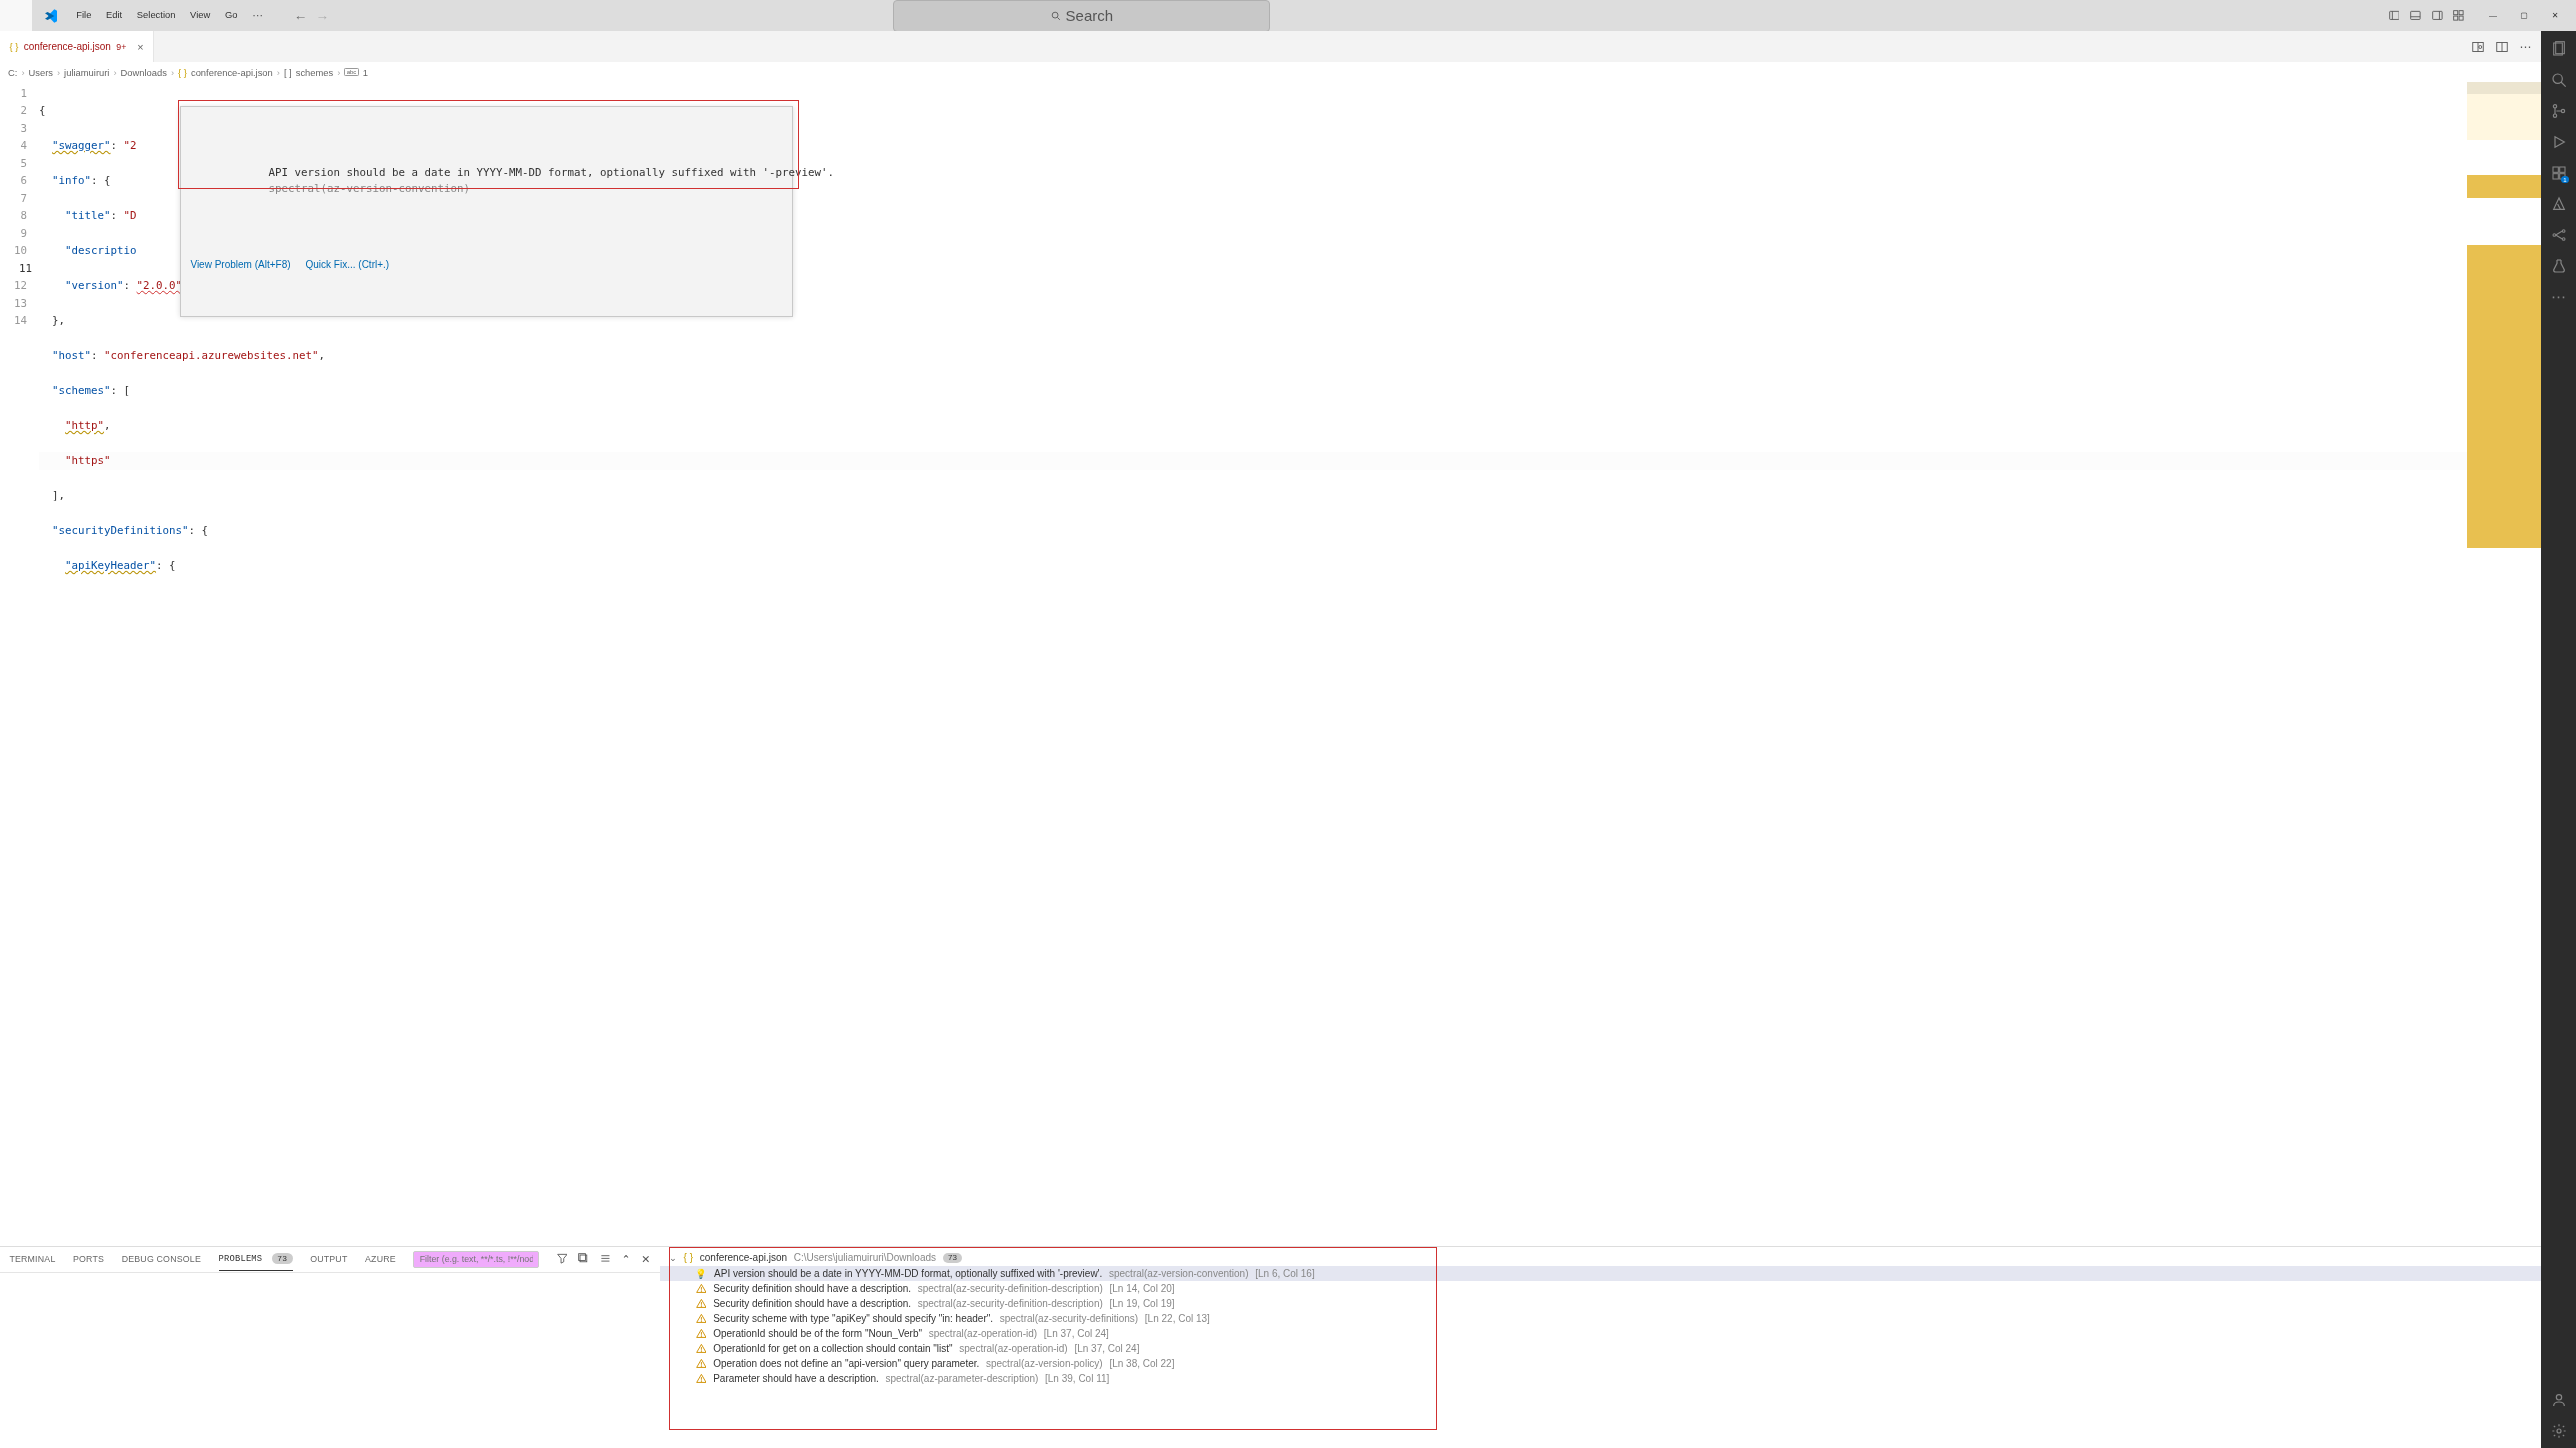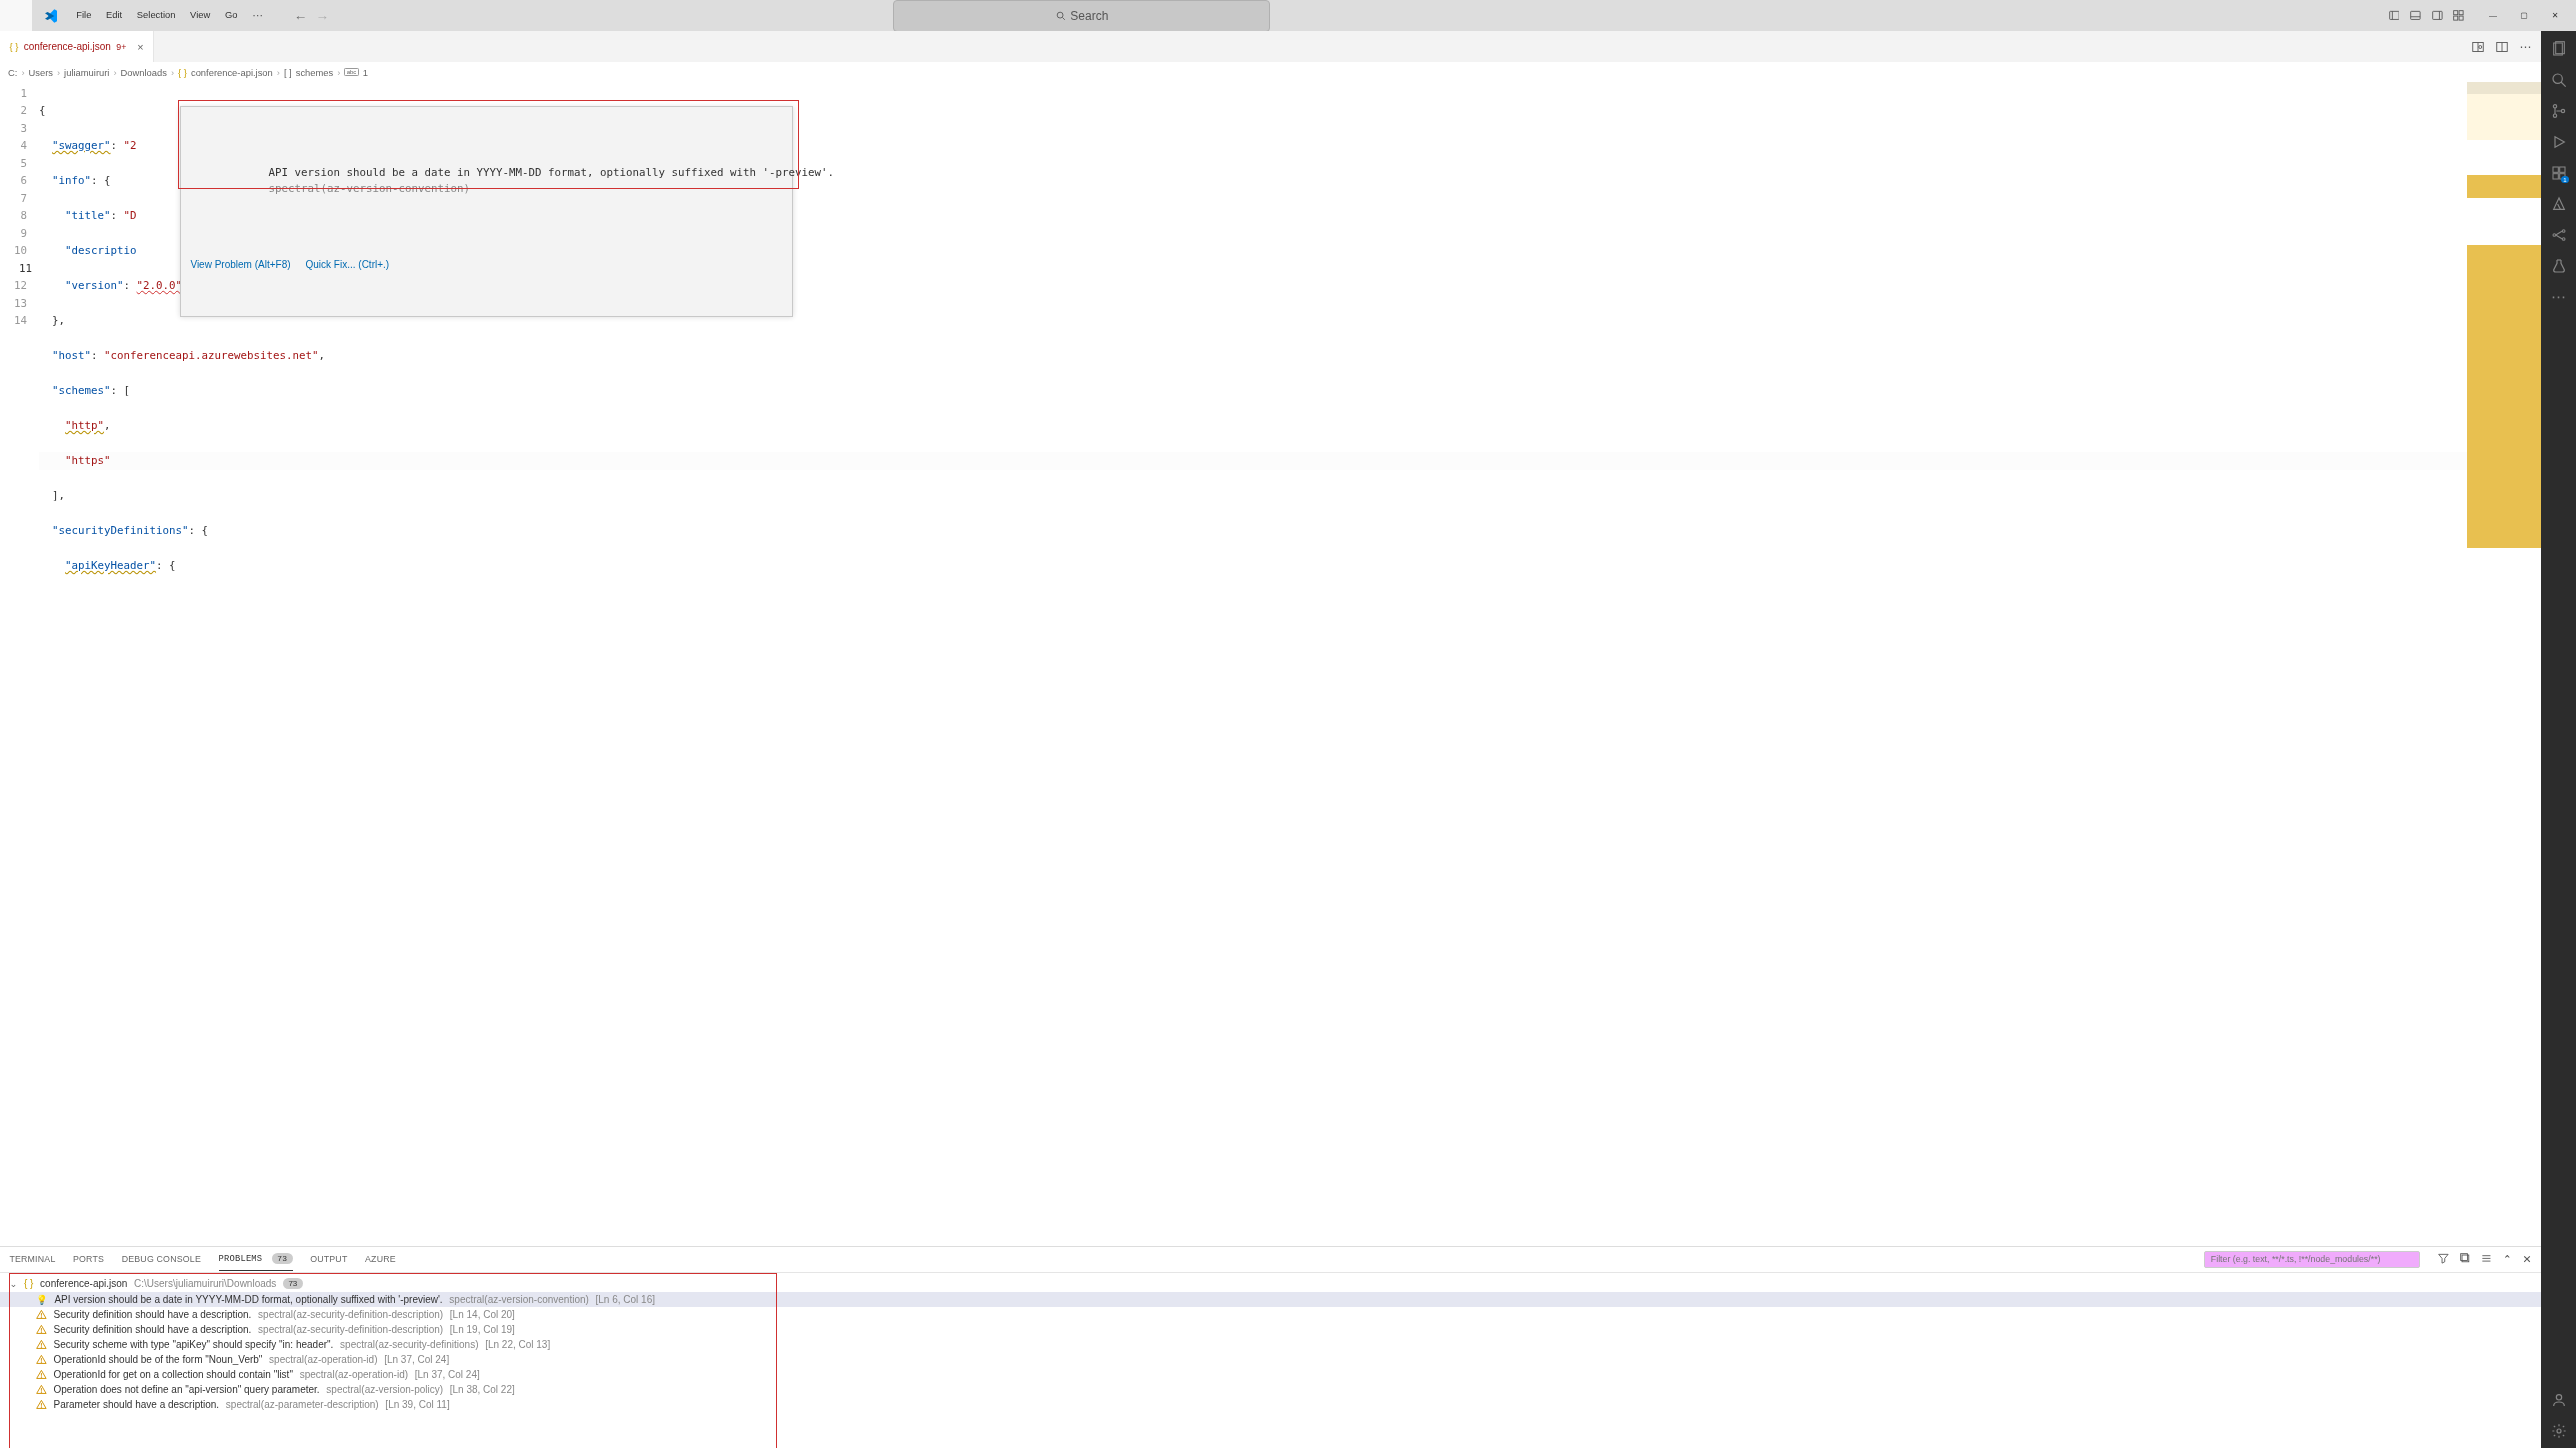--- a/index.html
+++ b/index.html
@@ -51,21 +51,21 @@
   height: 32px;
   background: #c8c8c8;
   border: 0.7px solid #b0b0b0;
   border-radius: 4px;
   margin: 0 auto;
   display: flex;
   align-items: center;
   justify-content: center;
   gap: 5.4px;
   color: #555;
-  font-size: 12px;
+  font-size: 15px;
 }
 .title-icons {
   margin-left: auto;
   display: flex;
   gap: 10.8px;
   align-items: center;
 }
 .title-icon { width: 10.8px; height: 10.8px; color: #555; display:flex; align-items:center; justify-content:center; }
 .win-controls { display: flex; gap: 0; margin-left: 8px; }
 .win-btn { width: 31px; height: 31px; display: flex; align-items: center; justify-content: center; color: #333; font-size: 8px; }
@@ -189,21 +189,21 @@
   top:0;left:0;right:0;
   height:12px;
   background: rgba(100,100,100,0.12);
 }
 
 .panel {
   height: 202px;
   background: #fff;
   border-top: 0.7px solid #ddd;
   display: flex;
-  flex-direction: column;
+  flex-direction: row;
 }
 .panel-tabs {
   display: flex;
   align-items: center;
   height: 25.6px;
   padding: 0 9.4px;
   gap: 17.5px;
   border-bottom: 0.7px solid #e5e5e5;
 }
 .panel-tab {

